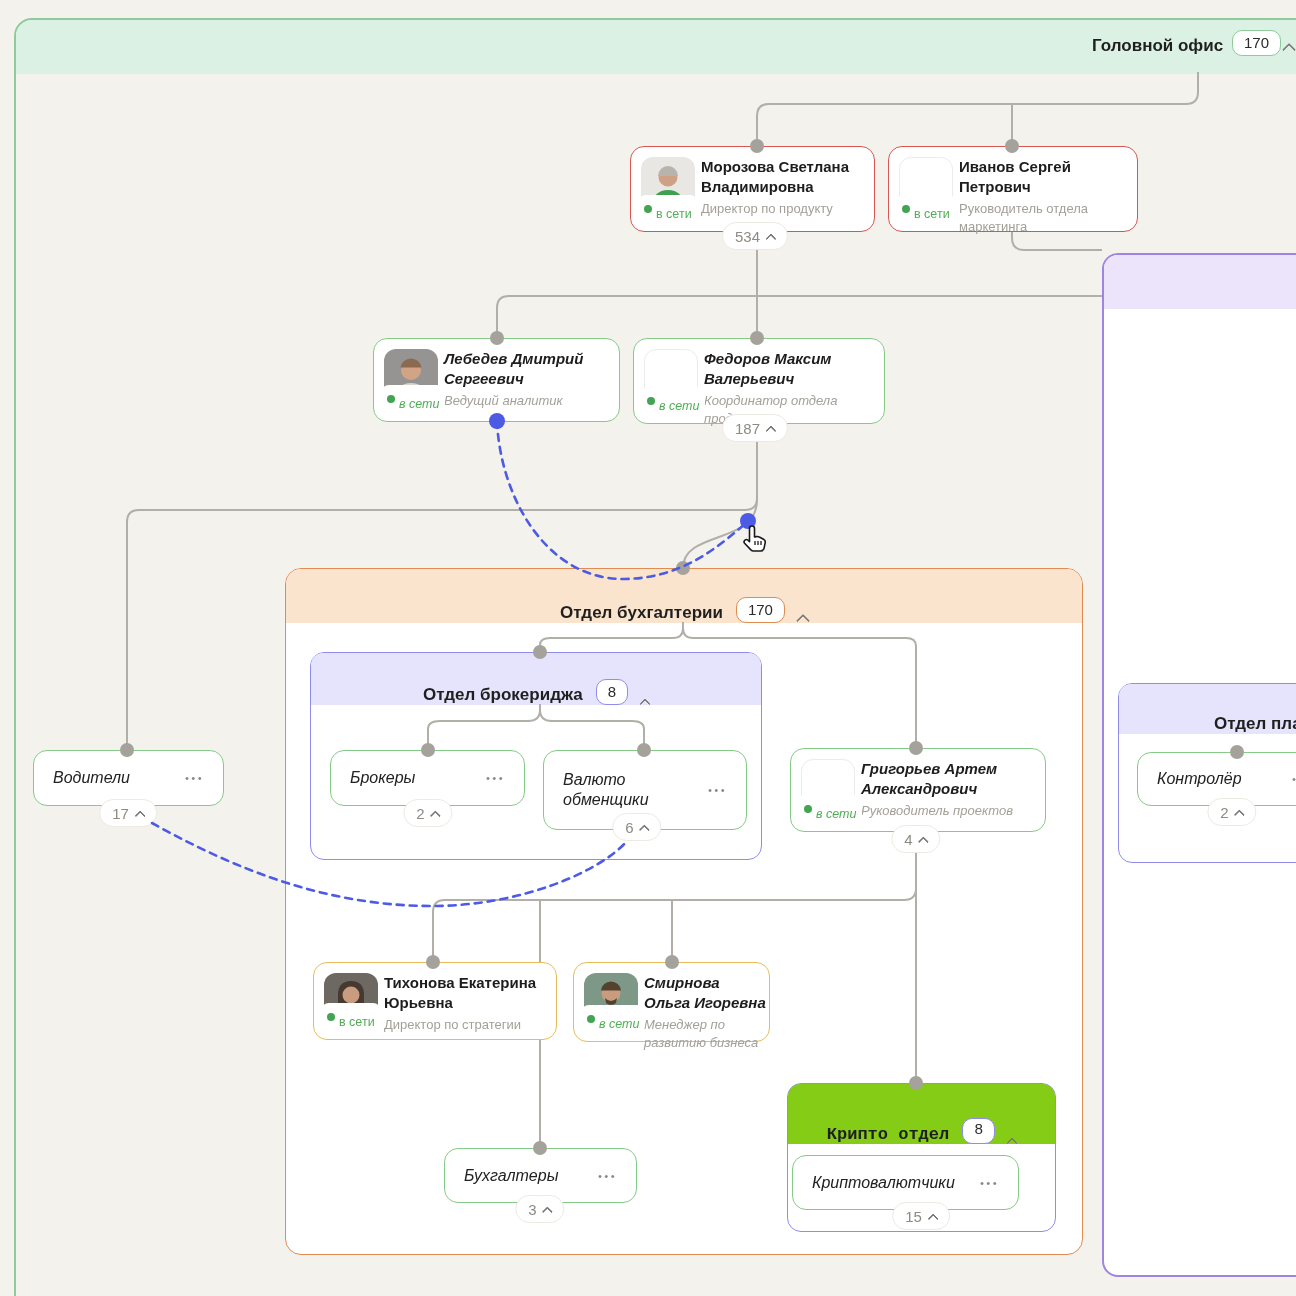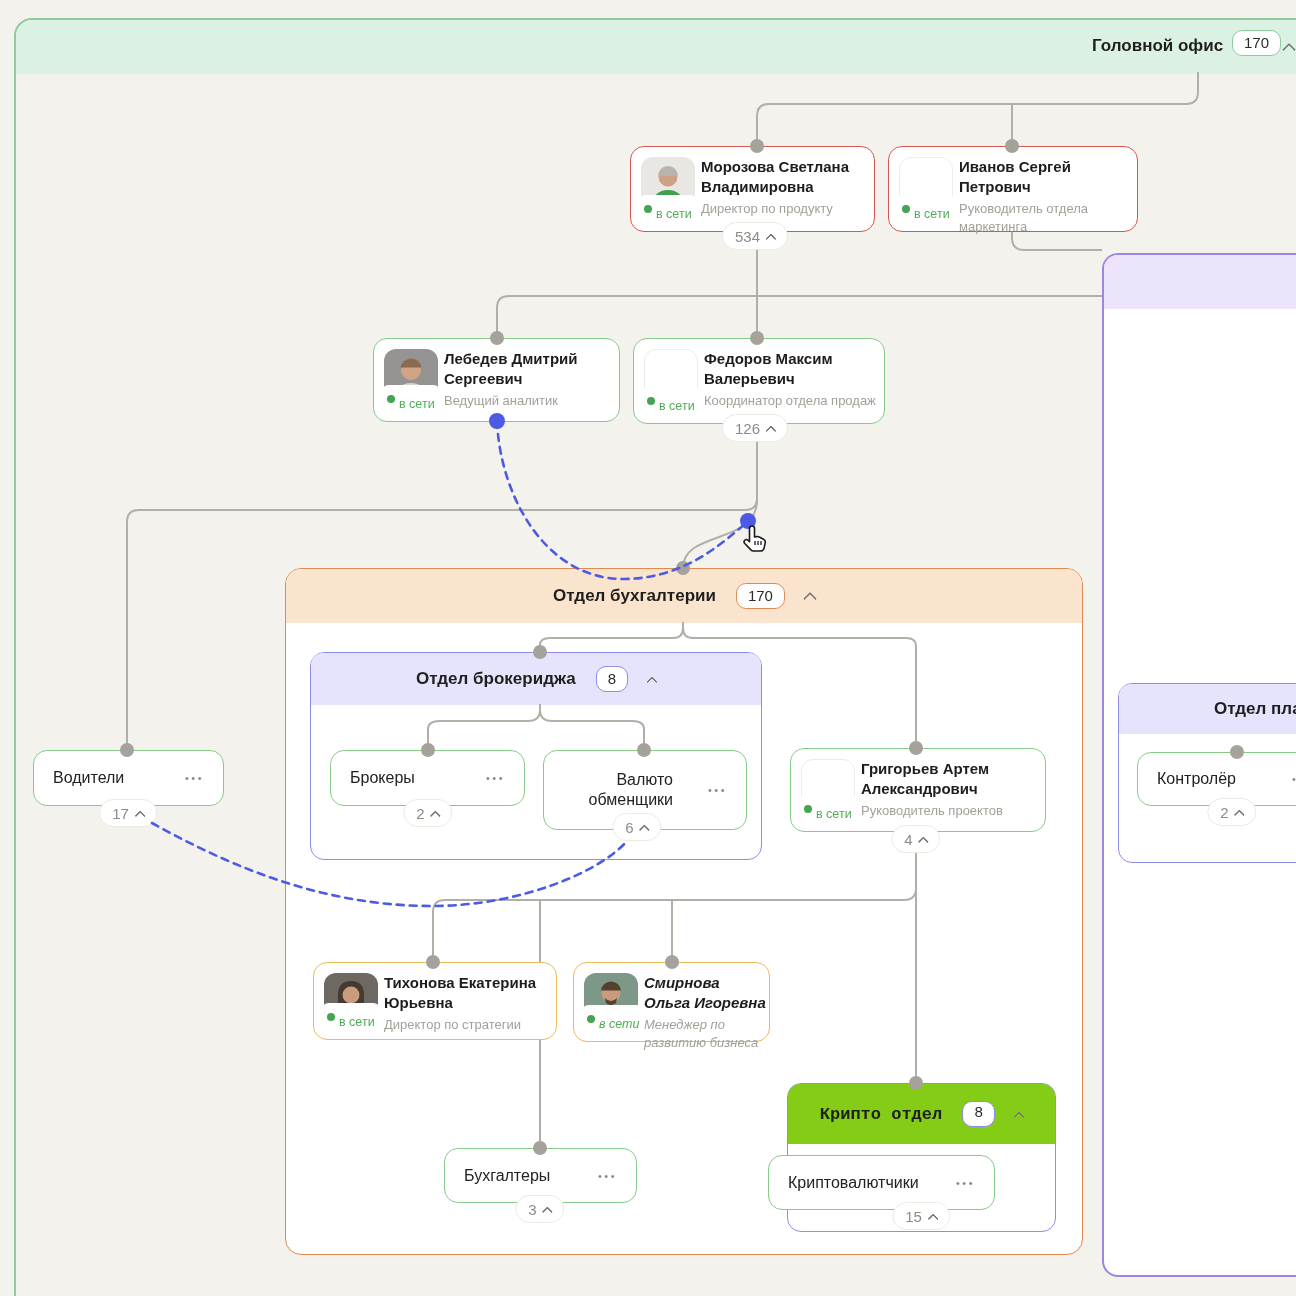--- a/index.html
+++ b/index.html
@@ -11,21 +11,21 @@
   .root-panel { position:absolute; left:14px; top:18px; width:1326px; height:1326px;
     border:2px solid #8fca9d; border-radius:18px; z-index:1; }
   .root-header { position:absolute; left:0; top:0; width:100%; height:54px;
     background:#daf1e3; border-radius:16px 16px 0 0; }
   .root-title { position:absolute; left:1076px; top:16px; font-size:17px; font-weight:600; color:#1f1f1f; }
   .root-badge { position:absolute; left:1216px; top:10px; }
 
   
   .panel { position:absolute; border-radius:14px; background:#fff; }
   .panel-header { position:absolute; left:0; top:0; width:100%;
-    display:flex; align-items:center; justify-content:center; gap:20px;
+    display:flex; align-items:flex-end; justify-content:center; gap:13px;
     border-radius:12px 12px 0 0; }
   .p-title { font-size:17px; font-weight:600; color:#1f1f1f; white-space:nowrap; }
 
   .hbadge { background:#fff; border-radius:10px; padding:2px 11px; font-size:15px; color:#2b2b2b;
     display:inline-block; line-height:20px; }
   .hbadge.green { border:1.5px solid #8fca9d; }
   .hbadge.orange { border:1.5px solid #df8b51; }
   .hbadge.purple { border:1.5px solid #8f8ceb; }
 
   .chev { display:inline-block; width:10px; height:10px; border-left:2.2px solid #7b7977;
@@ -45,35 +45,35 @@
   .right-panel { left:1102px; top:253px; width:240px; height:1024px; border:2px solid #a084e3;
     border-radius:16px; z-index:3; }
   .right-panel .panel-header { height:54px; background:#ebe4fb; border-radius:14px 14px 0 0; }
 
   .right-sub { left:1118px; top:683px; width:226px; height:180px; border:1.5px solid #8f8ceb; z-index:4; }
   .right-sub .panel-header { height:50px; background:#e5e4fc; justify-content:flex-start; padding-left:95px; }
 
   
   .card { position:absolute; background:#fff; border-radius:14px; z-index:6; }
   .b-red   { border:1.6px solid #d95550; }
-  .b-green { border:1.6px solid #85cb87; }
+  .b-green { border:1.6px solid #85cb87;font-style:italic; }
   .b-amber { border:1.6px solid #e9bc59; }
 
   .person { padding:10px 0 10px 70px; }
   .avatar { position:absolute; left:10px; top:10px; width:54px; height:54px; border-radius:12px;
     overflow:hidden; background:#fff; }
   .avatar.empty { border:1px solid #ececec; }
   .p-name { font-size:15px; font-weight:600; color:#1d1d1d; line-height:20px; }
   .p-role { font-size:13px; color:#a3a098; line-height:18px; margin-top:3px; }
   .status { position:absolute; left:7px; bottom:8px; display:flex; align-items:center; gap:4px;
     background:#fff; border-radius:8px; padding:2px 6px; z-index:2; }
   .status-dot { width:8px; height:8px; border-radius:50%; background:#43a453; }
   .status-text { font-size:12.5px; color:#4fae54;margin-top:10px; }
 
-  .team { display:flex; align-items:center; justify-content:space-between; padding:0 19px;text-align:right; }
+  .team { display:flex; align-items:center; justify-content:space-between; padding:0 19px; }
   .t-label { font-size:16px; font-weight:500; color:#222; line-height:20px; }
   .dots { font-size:11px; letter-spacing:2.5px; color:#8a8880; white-space:nowrap; }
 
   
   .pill { position:absolute; transform:translateX(-50%); display:flex; align-items:center; gap:7px;
     height:28px; padding:0 12px; background:#fff; border:1.5px solid #eceae3; border-radius:15px;
     z-index:6; }
   .pill .num { font-size:15px; color:#8d8b83; }
 
   svg.layer { position:absolute; left:0; top:0; pointer-events:none; }
@@ -266,36 +266,36 @@
   <div class="card b-green team" style="left:543px; top:750px; width:204px; height:80px;">
     <span class="t-label" style="width:110px;">Валюто обменщики</span>
     <span class="dots">•••</span>
   </div>
 
   <div class="card b-green team" style="left:444px; top:1148px; width:193px; height:55px;">
     <span class="t-label">Бухгалтеры</span>
     <span class="dots">•••</span>
   </div>
 
-  <div class="card b-green team" style="left:768px; top:1155px; width:227px; height:55px;">
+  <div class="card b-green team" style="left:792px; top:1155px; width:227px; height:55px;">
     <span class="t-label">Криптовалютчики</span>
     <span class="dots">•••</span>
   </div>
 
   <div class="card b-green team" style="left:1137px; top:752px; width:190px; height:54px;">
     <span class="t-label">Контролёр</span>
     <span class="dots" style="margin-right:-4px;">•••</span>
   </div>
 
   <div class="pill" style="left:755px; top:222px;">
     <span class="num">534</span>
       <span class="chev small"></span>
   </div>
   <div class="pill" style="left:755px; top:414px;">
-    <span class="num">126</span>
+    <span class="num">187</span>
       <span class="chev small"></span>
   </div>
   <div class="pill" style="left:916px; top:825px;">
     <span class="num">4</span>
       <span class="chev small"></span>
   </div>
   <div class="pill" style="left:128px; top:799px;">
     <span class="num">17</span>
       <span class="chev small"></span>
   </div>

